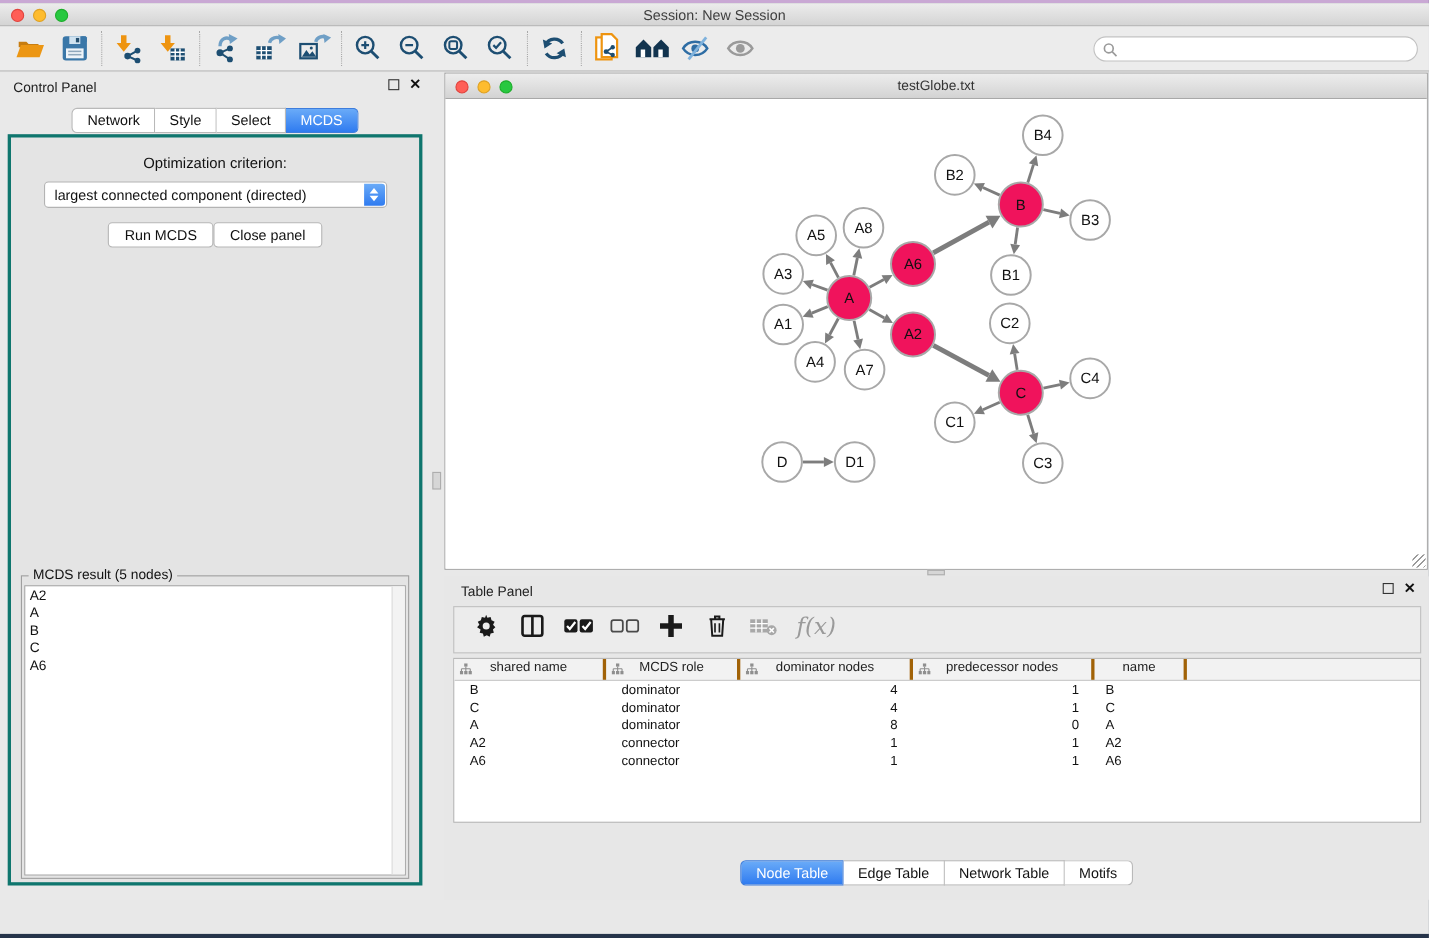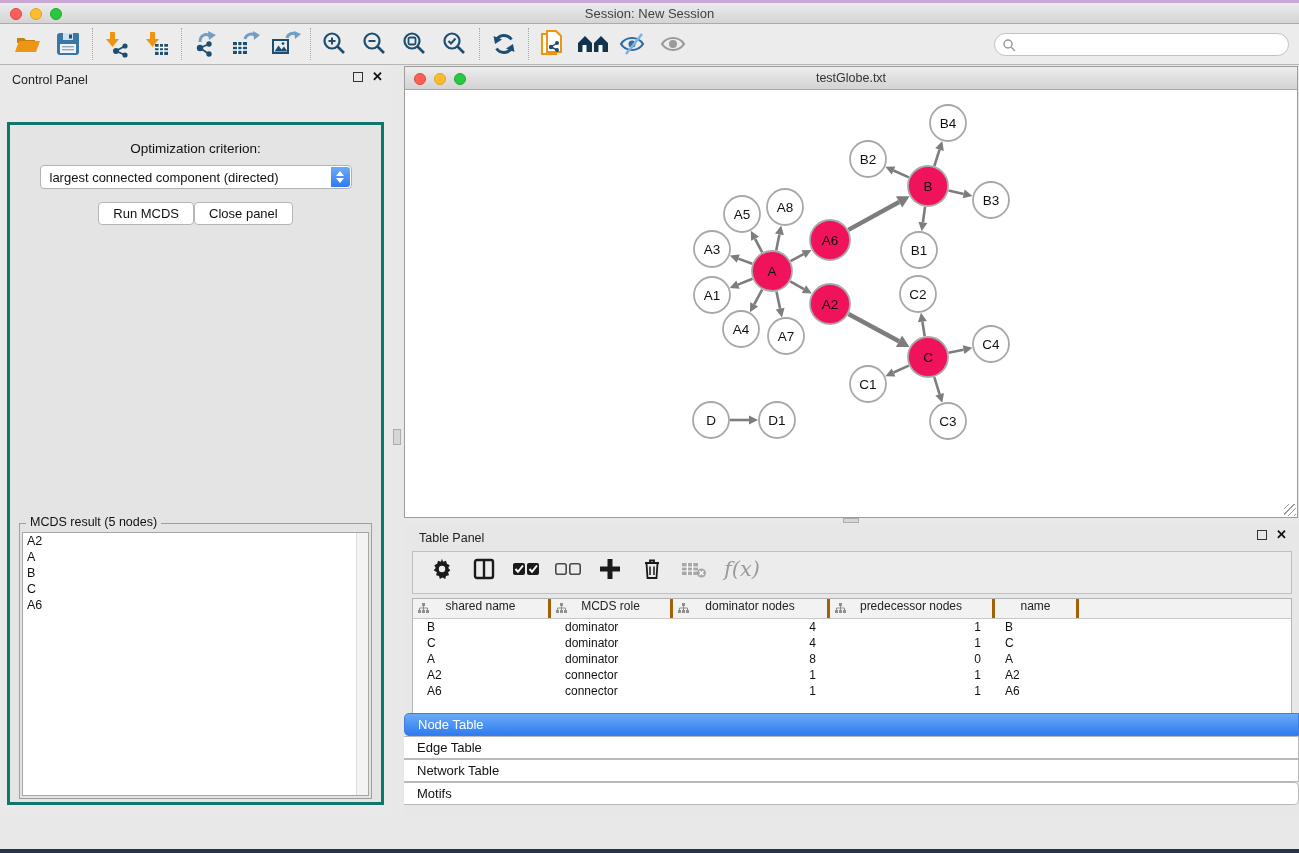--- a/index.html
+++ b/index.html
@@ -69,21 +69,21 @@
   .table-panel { position:absolute; left:404px; top:458px; right:0; bottom:0; background:#e7e7e7; }
   .tp-toolbar { position:absolute; left:8px; right:7px; top:27px; height:43px; background:#ececec; border:1px solid #c0c0c0; display:flex; padding-left:10px; gap:4px; }
   .tp-btn { width:38px; height:34px; display:flex; align-items:center; justify-content:center; }
   .fx { font-family:"DejaVu Serif",serif; font-style:italic; font-size:21px; color:#9a9a9a; }
   .tp-table { position:absolute; left:8px; right:7px; top:74px; bottom:70px; background:#fff; border:1px solid #b3b3b3; overflow:hidden; }
   .thead { display:flex; height:20px; background:#f2f2f2; border-bottom:1px solid #c8c8c8; }
   .th { position:relative; display:flex; align-items:flex-start; justify-content:center; font-size:12px; color:#222; border-right:3px solid #a16207; }
   .th .hicon { position:absolute; left:5px; top:4px; }
   .trow { display:flex; height:16px; }
   .td { font-size:12px; color:#111; line-height:16px; white-space:nowrap; overflow:hidden; }
-  .tp-tabs { position:absolute; left:0; right:0; bottom:13px; display:flex; justify-content:center;flex-direction:column; }
+  .tp-tabs { position:absolute; left:0; right:0; bottom:13px; display:flex; justify-content:center; }
 
   
   .statusbar { position:absolute; left:0; right:0; bottom:0; height:31px; background:#efefef; border-top:1px solid #bdbdbd; }
   .list-btn { position:absolute; left:9px; top:4px; width:29px; height:24px; background:#f6f6f6; border:1px solid #b3b3b3; display:flex; align-items:center; justify-content:center; }
   .memory-btn { position:absolute; right:8px; top:4px; height:24px; background:#fdfdfd; border:1px solid #b3b3b3; border-radius:3px; display:flex; align-items:center; gap:6px; padding:0 10px; font-size:12.5px; color:#111; }
   .mem-dot { width:11px; height:11px; border-radius:50%; background:#1fa32c; }
   svg.icon { display:block; }
 </style>
 </head>
 <body>
@@ -245,20 +245,26 @@
   <div class="main">
 
     <div class="control-panel">
       <div class="panel-head">
         <span class="ptitle">Control Panel</span>
         <span class="pbtns">
           <span class="float-box"></span>
           <span class="close-x">✕</span>
         </span>
       </div>
+      <div class="cp-tabs" id="cp-tabs">
+            <div class="seg">Network</div>
+            <div class="seg">Style</div>
+            <div class="seg">Select</div>
+            <div class="seg active">MCDS</div>
+          </div>
       <div class="cp-body">
         <div class="opt-label">Optimization criterion:</div>
         <div class="selectbox">
           <span class="selval">largest connected component (directed)</span>
           <span class="spinner">
                 <span class="up"></span>
                 <span class="dn"></span>
               </span>
         </div>
         <div class="cp-buttons">

